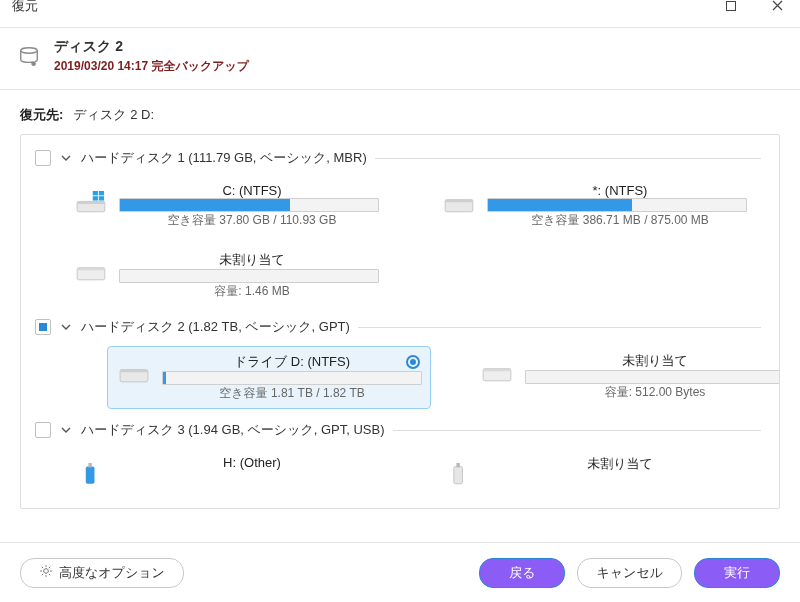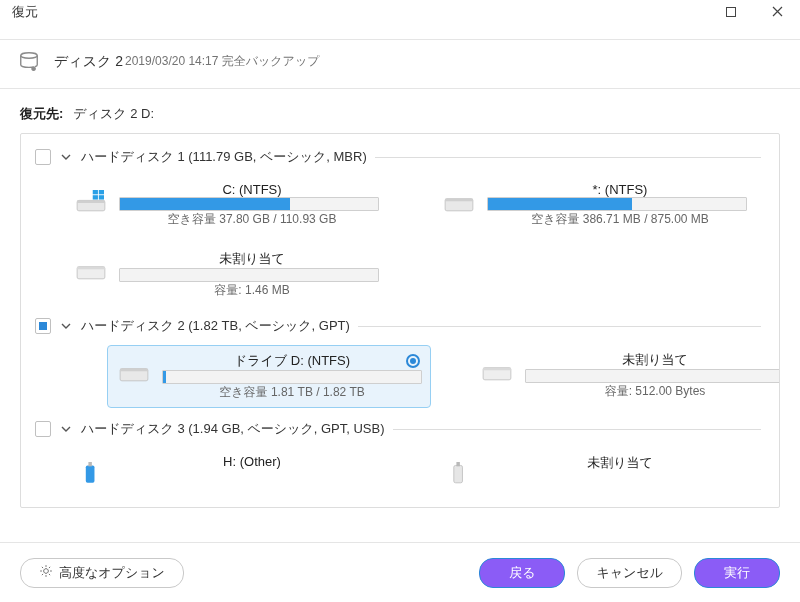--- a/index.html
+++ b/index.html
@@ -7,43 +7,43 @@
     font-family: "Segoe UI", "Meiryo", sans-serif;
     font-size: 12px;
     color: #333;
     background: #fff;
     width: 800px;
     height: 602px;
     overflow: hidden;
     position: relative;
   }
   .titlebar {
-    height: 40px;
+    height: 28px;
     border-bottom: 1px solid #e5e5e5;
     display: flex;
     align-items: center;
     padding: 0 0 16px 12px;
   }
   .titlebar-title { font-size: 13px; color: #333; }
   .titlebar-controls { margin-left: auto; display: flex; }
   .titlebar-btn {
     width: 46px; height: 32px; display: flex; align-items: center; justify-content: center;
     color: #555; font-size: 13px;
   }
   .header {
     display: flex;
     align-items: center;
     padding: 10px 18px 14px 18px;
     border-bottom: 1px solid #e5e5e5;
     gap: 12px;
   }
   .header-icon { width: 24px; height: 24px; color: #7a7a7a; }
-  .header-text { display: flex; flex-direction: row; gap: 2px; }
+  .header-text { display: flex; flex-direction: column; gap: 2px; font-weight: bold; }
   .header-title { font-size: 14px; color: #333; }
-  .header-sub { font-size: 12px; color: #737373; }
+  .header-sub { font-size: 12px; color: #7f1d1d; }
   .content {
     padding: 16px 20px 0 20px;
   }
   .dest-row { display: flex; align-items: center; gap: 10px; margin-bottom: 10px; font-size: 13px; }
   .dest-label { font-weight: 600; color: #222; }
   .dest-value { color: #333; }
   .panel {
     border: 1px solid #ddd;
     border-radius: 2px;
     height: 375px;

